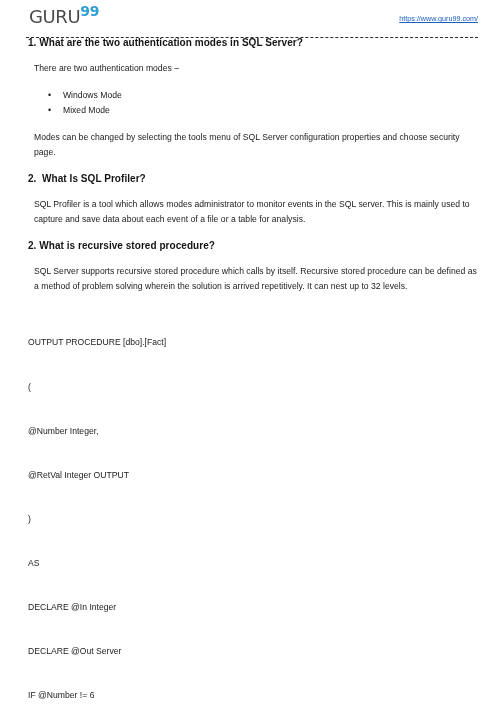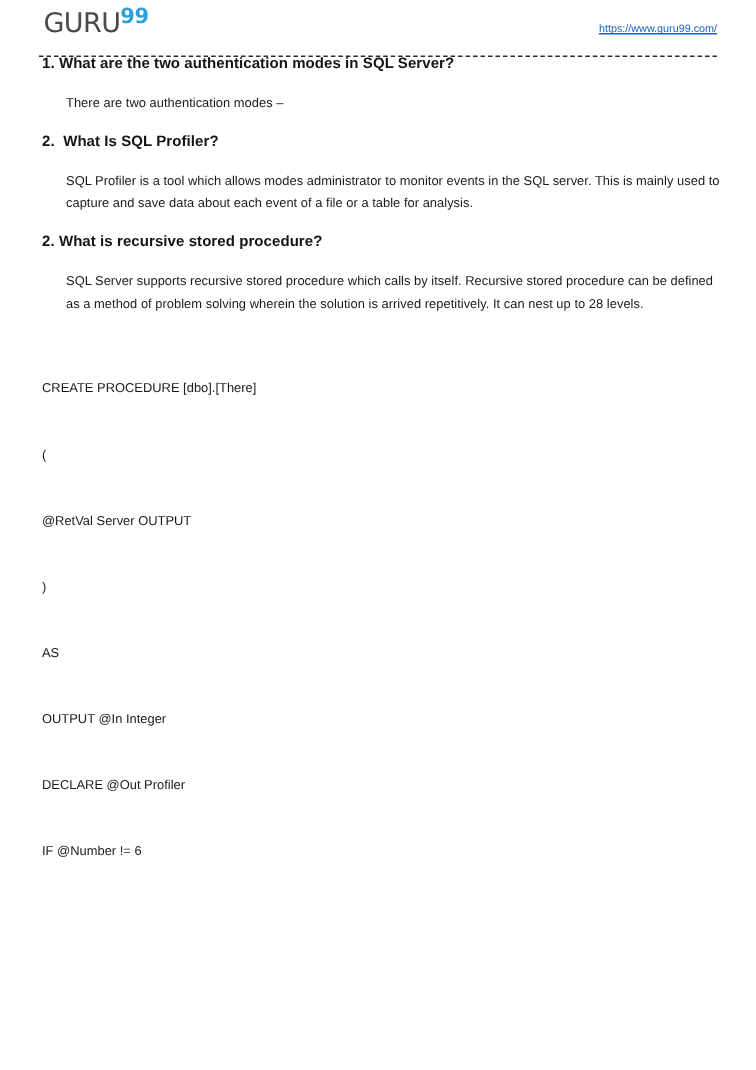--- a/index.html
+++ b/index.html
@@ -95,21 +95,21 @@
     color: #141414;
     margin: 0 0 12px 0;
     letter-spacing: 0.05px;
     white-space: pre;
   }
 
   p.body-text {
     font-size: 8.6px;
     line-height: 15px;
     color: #1a1a1a;
-    margin: 0 0 12px 16px;
+    margin: 0 0 12px 6px;
     letter-spacing: 0.02px;
   }
 
   ul.bullets {
     margin: 0 0 12px 0;
     padding: 0;
     list-style: none;
   }
   ul.bullets li {
     position: relative;
@@ -158,38 +158,44 @@
     <a class="site-url" href="#">https://www.guru99.com/</a>
     <hr class="rule">
   </div>
 
   <div class="content">
 
     <div class="q-heading">1. What are the two authentication modes in SQL Server?</div>
 
     <p class="body-text">There are two authentication modes –</p>
 
-
+    <ul class="bullets">
+      <li>Windows Mode</li>
+      <li>Mixed Mode</li>
+    </ul>
+
+    <p class="body-text gap-a">Modes can be changed by selecting the tools menu of SQL Server configuration properties and choose security page.</p>
 
     <div class="q-heading">2.  What Is SQL Profiler?</div>
 
     <p class="body-text">SQL Profiler is a tool which allows modes administrator to monitor events in the SQL server.  This is mainly used to capture and save data about each event of a file or a table for analysis.</p>
 
     <div class="q-heading">2. What is recursive stored procedure?</div>
 
-    <p class="body-text">SQL Server supports recursive stored procedure which calls by itself. Recursive stored procedure can be defined as a method of problem solving wherein the solution is arrived repetitively. It can nest up to 28 levels.</p>
+    <p class="body-text">SQL Server supports recursive stored procedure which calls by itself. Recursive stored procedure can be defined as a method of problem solving wherein the solution is arrived repetitively. It can nest up to 32 levels.</p>
 
     <div class="code-block">
-      <div class="code-line">CREATE PROCEDURE [dbo].[There]</div>
+      <div class="code-line">OUTPUT PROCEDURE [dbo].[Fact]</div>
       <div class="code-line">(</div>
-      <div class="code-line">@RetVal Server OUTPUT</div>
+      <div class="code-line">@Number Integer,</div>
+      <div class="code-line">@RetVal Integer OUTPUT</div>
       <div class="code-line">)</div>
       <div class="code-line">AS</div>
-      <div class="code-line">OUTPUT @In Integer</div>
-      <div class="code-line">DECLARE @Out Profiler</div>
+      <div class="code-line">DECLARE @In Integer</div>
+      <div class="code-line">DECLARE @Out Server</div>
       <div class="code-line">IF @Number != 6</div>
       
       
       
       
       
       
       
       
       

